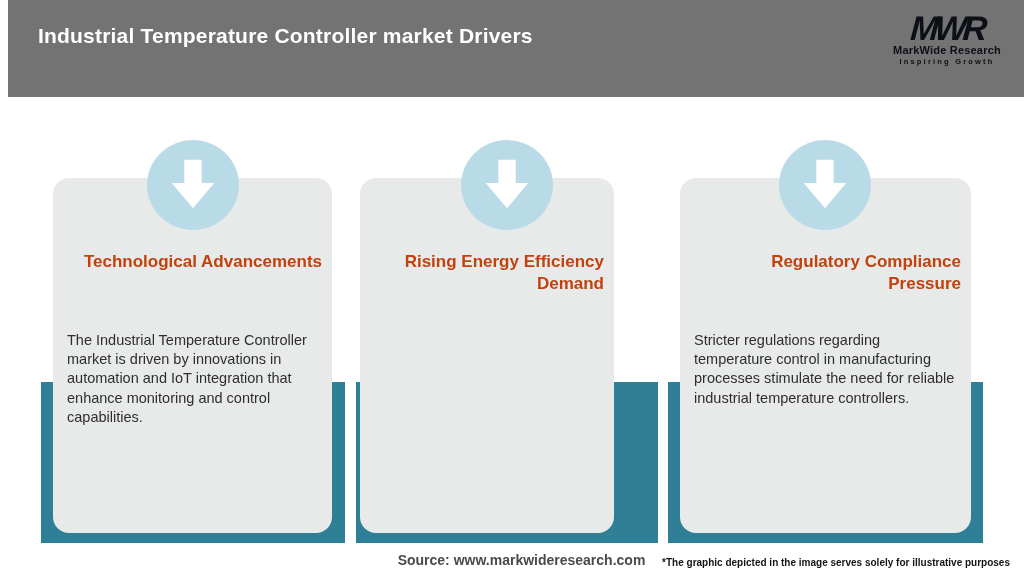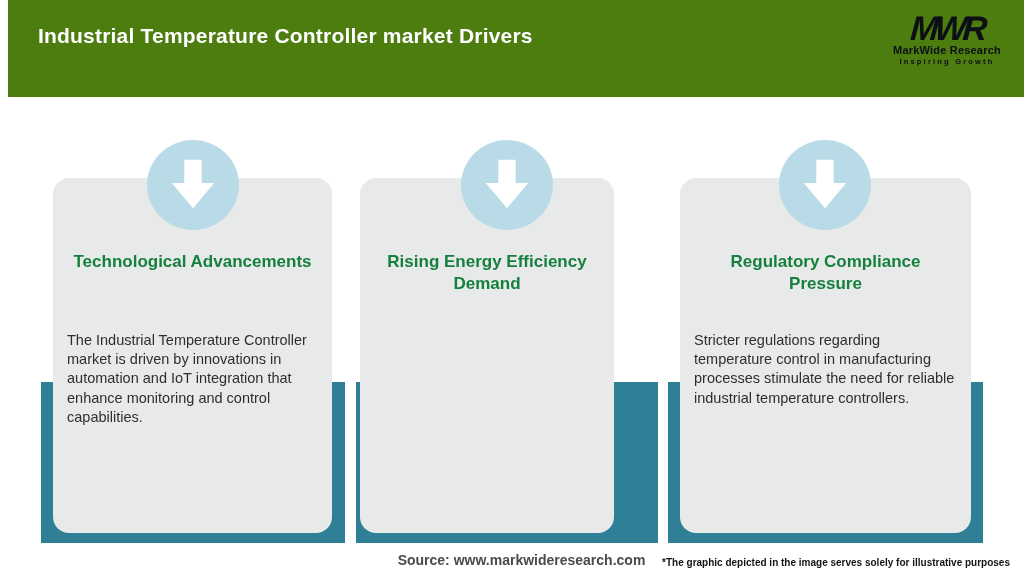--- a/index.html
+++ b/index.html
@@ -6,21 +6,21 @@
   html,body { background:#ffffff; }
   .page {
     position:relative; width:1024px; height:576px;
     background:#ffffff; overflow:hidden;
     font-family:"Liberation Sans", sans-serif;
   }
 
   
   .topbar {
     position:absolute; left:8px; top:0; width:1016px; height:97px;
-    background:#4d7c0f;
+    background:#737373;
   }
   .topbar h1 {
     position:absolute; left:30px; top:24px;
     font-size:21px; font-weight:bold; color:#ffffff; letter-spacing:0.2px;
   }
   .logo {
     position:absolute; right:12px; top:11px; width:130px;
     text-align:center; color:#0d0f16;
   }
   .logo-mark {
@@ -51,22 +51,22 @@
   .g2 .card      { left:360px; width:254px; }
   .g2 .circle    { left:461px; }
 
   .g3 .teal-back { left:668px; width:315px; }
   .g3 .card      { left:680px; width:291px; }
   .g3 .circle    { left:779px; }
 
   .card-title {
     margin-top:73px; min-height:46px;
     padding:0 10px;
-    font-size:17px; font-weight:bold; color:#15803d;
-    text-align:center; line-height:1.27; white-space:pre-line;
+    font-size:17px; font-weight:bold; color:#c2410c;
+    text-align:right; line-height:1.27; white-space:pre-line;
   }
   .card-body {
     margin-top:34px; padding:0 14px;
     font-size:14.5px; line-height:19.2px; color:#2e2e2e;
     text-align:left;
   }
 
   
   .source-line {
     position:absolute; left:0; right:0; top:552px;

